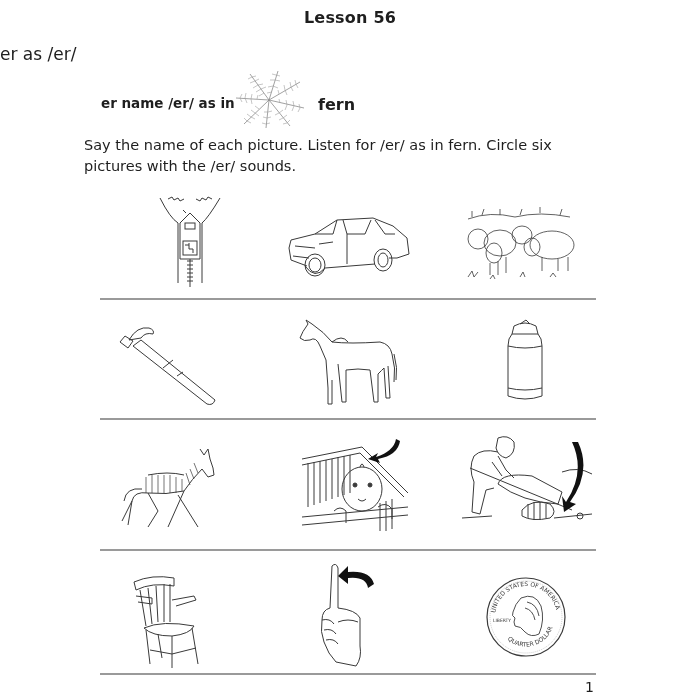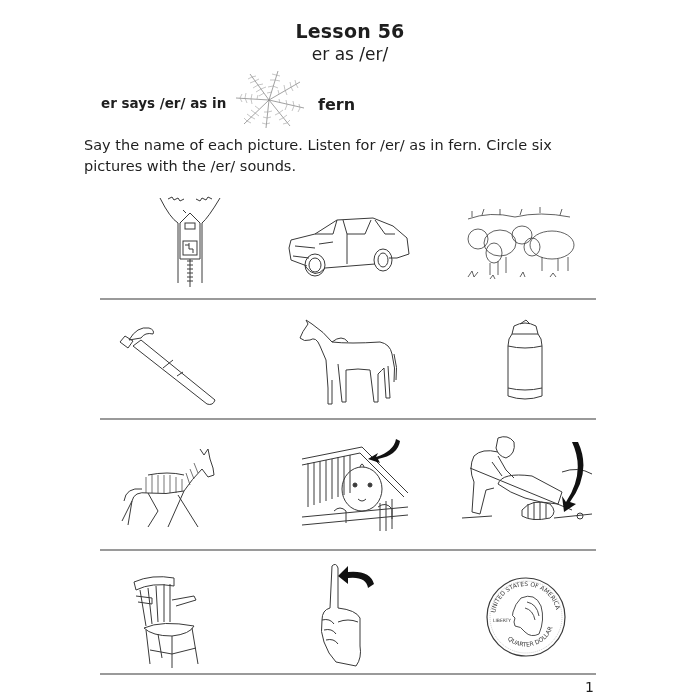--- a/index.html
+++ b/index.html
@@ -1,36 +1,36 @@
 <!DOCTYPE html>
 <html><head>
   <meta charset="utf-8">
   <style>
     html, body { margin: 0; padding: 0; background: #ffffff; }
     body { width: 700px; height: 700px; position: relative; overflow: hidden;
            font-family: "DejaVu Sans", "Liberation Sans", sans-serif; color: #1e1e1e; }
     .abs { position: absolute; }
-    .title { left: 0; width: 700px; top: 20px; text-align: center; font-size: 19px; font-weight: bold; letter-spacing: 0.2px; }
-    .subtitle { left: 0; width: 700px; top: 44px; text-align: center; font-size: 17px; }
+    .title { left: 0; width: 700px; top: 8px; text-align: center; font-size: 16px; font-weight: bold; letter-spacing: 0.2px; }
+    .subtitle { left: 0; width: 700px; top: 44px; font-size: 17px; }
     .rule-line { left: 101px; top: 95px; font-size: 13.5px; font-weight: bold; }
     .rule-word { left: 318px; top: 95px; font-size: 16px; font-weight: bold; }
     .fern { left: 230px; top: 68px; width: 78px; height: 62px; }
     .instructions { left: 84px; top: 135px; width: 500px; font-size: 14.5px; line-height: 21px; }
     .divider { left: 100px; width: 496px; height: 2px; background: #9a9a9a; }
     .cell { position: absolute; width: 130px; height: 100px; }
     .cell svg { width: 100%; height: 100%; }
     .page-num { left: 585px; top: 679px; font-size: 14px; }
   </style>
 </head>
 <body>
 
 <div class="abs title">Lesson 56</div>
 <div class="abs subtitle">er as /er/</div>
 
-<div class="abs rule-line">er says /er/ as in</div>
+<div class="abs rule-line">er name /er/ as in</div>
 <div class="abs fern">
   <svg viewBox="0 0 78 62" width="78" height="62">
     <g stroke="#8a8a8a" stroke-width="0.8" fill="none">
       <path d="M39 32 L20 6"></path>
         <path d="M39 32 L48 3"></path>
         <path d="M39 32 L70 14"></path>
       <path d="M39 32 L6 30"></path>
         <path d="M39 32 L74 40"></path>
         <path d="M39 32 L14 56"></path>
       <path d="M39 32 L60 58"></path>

